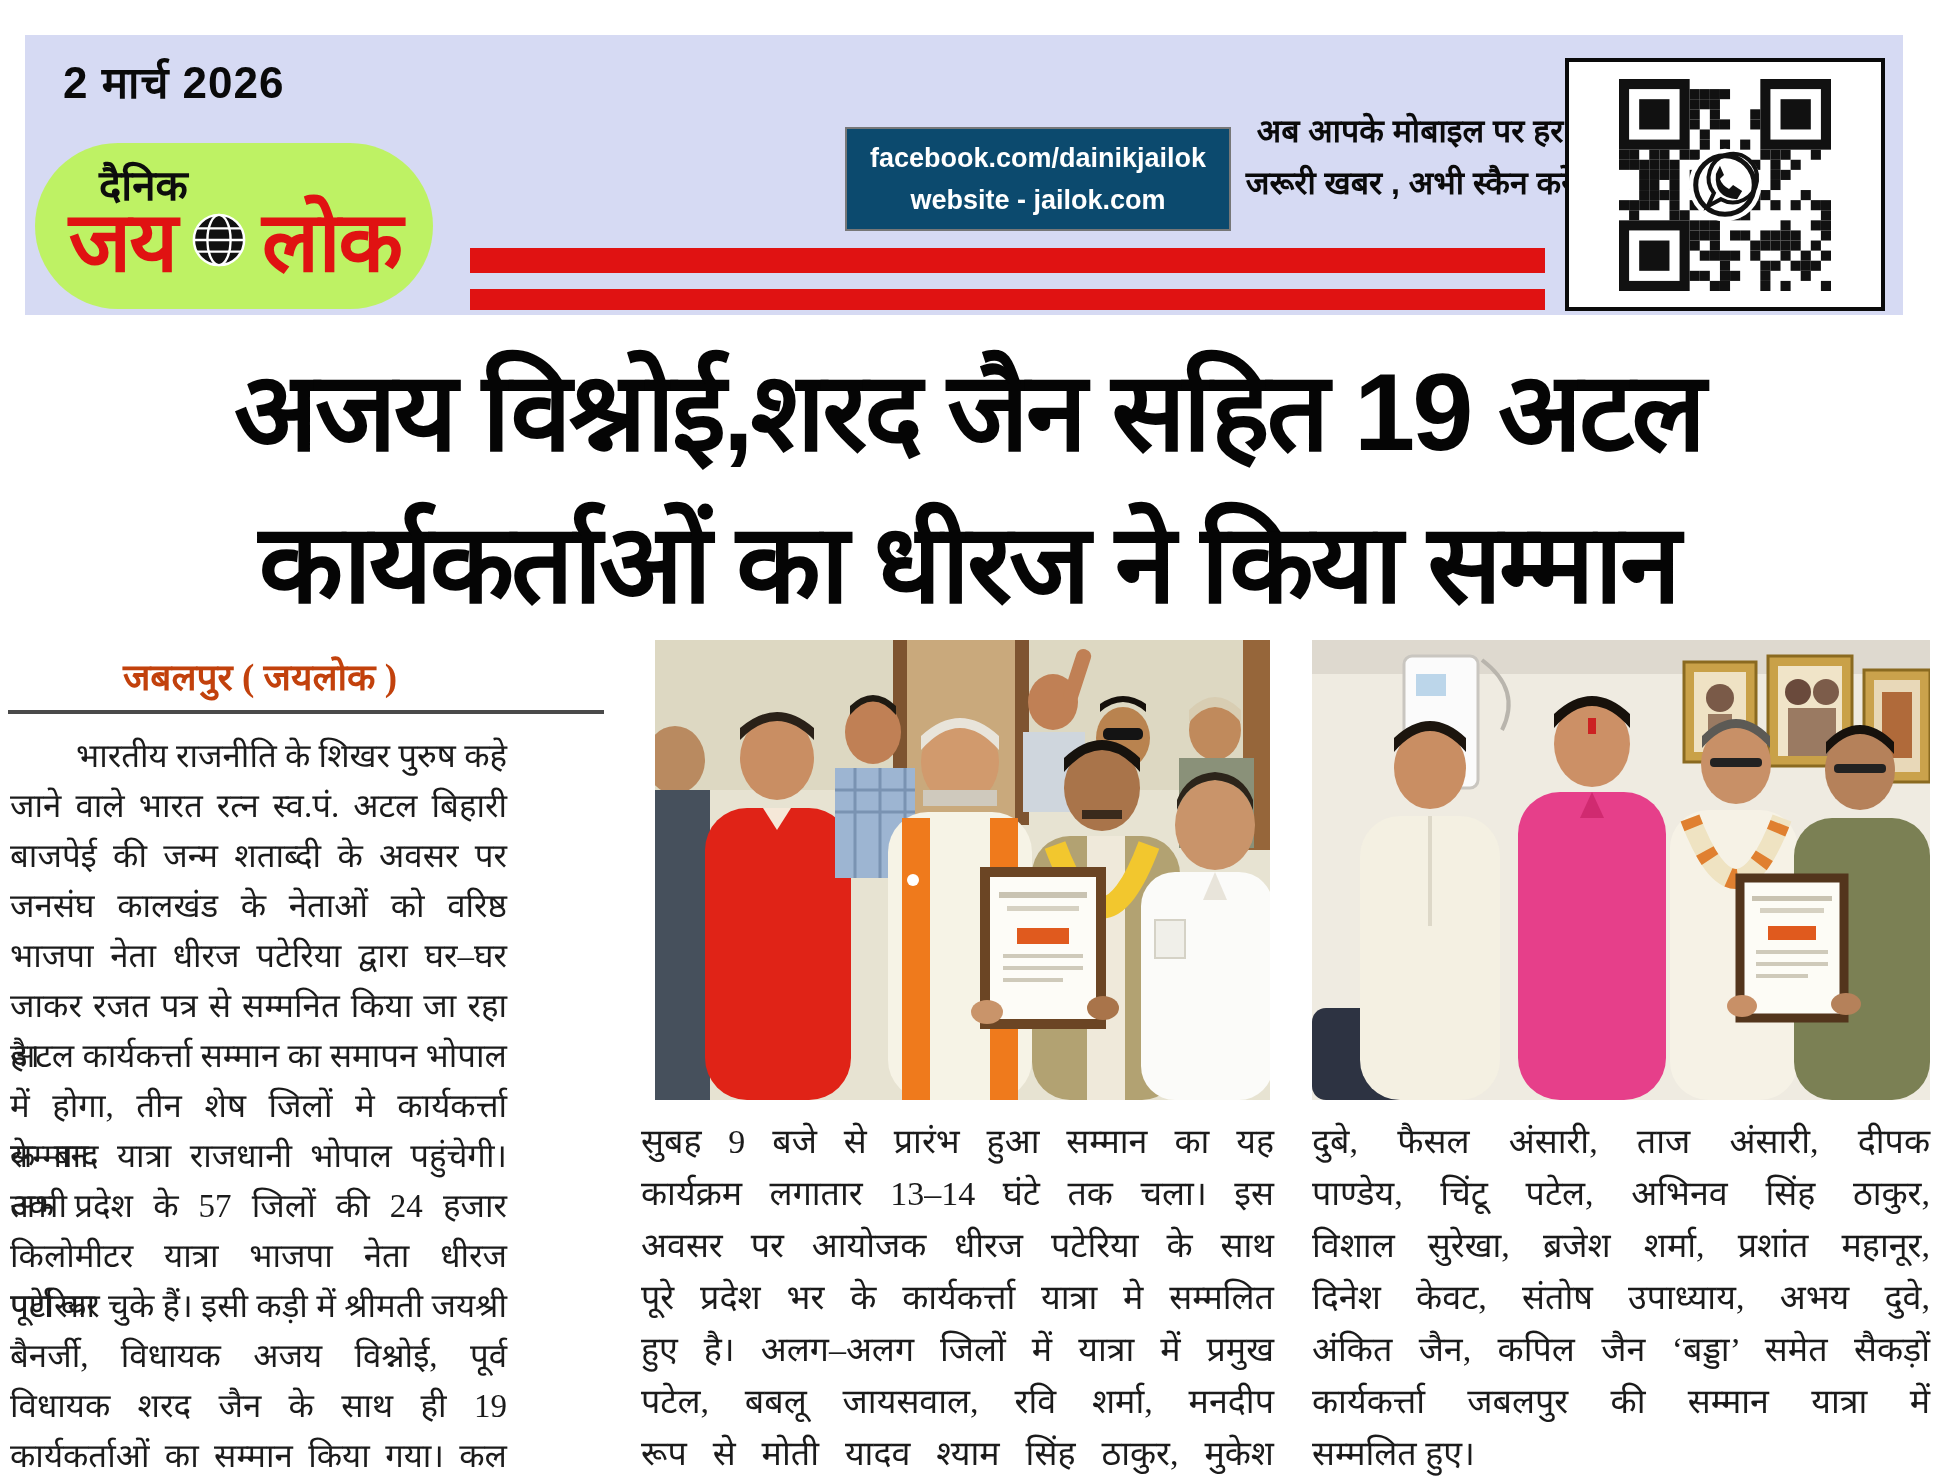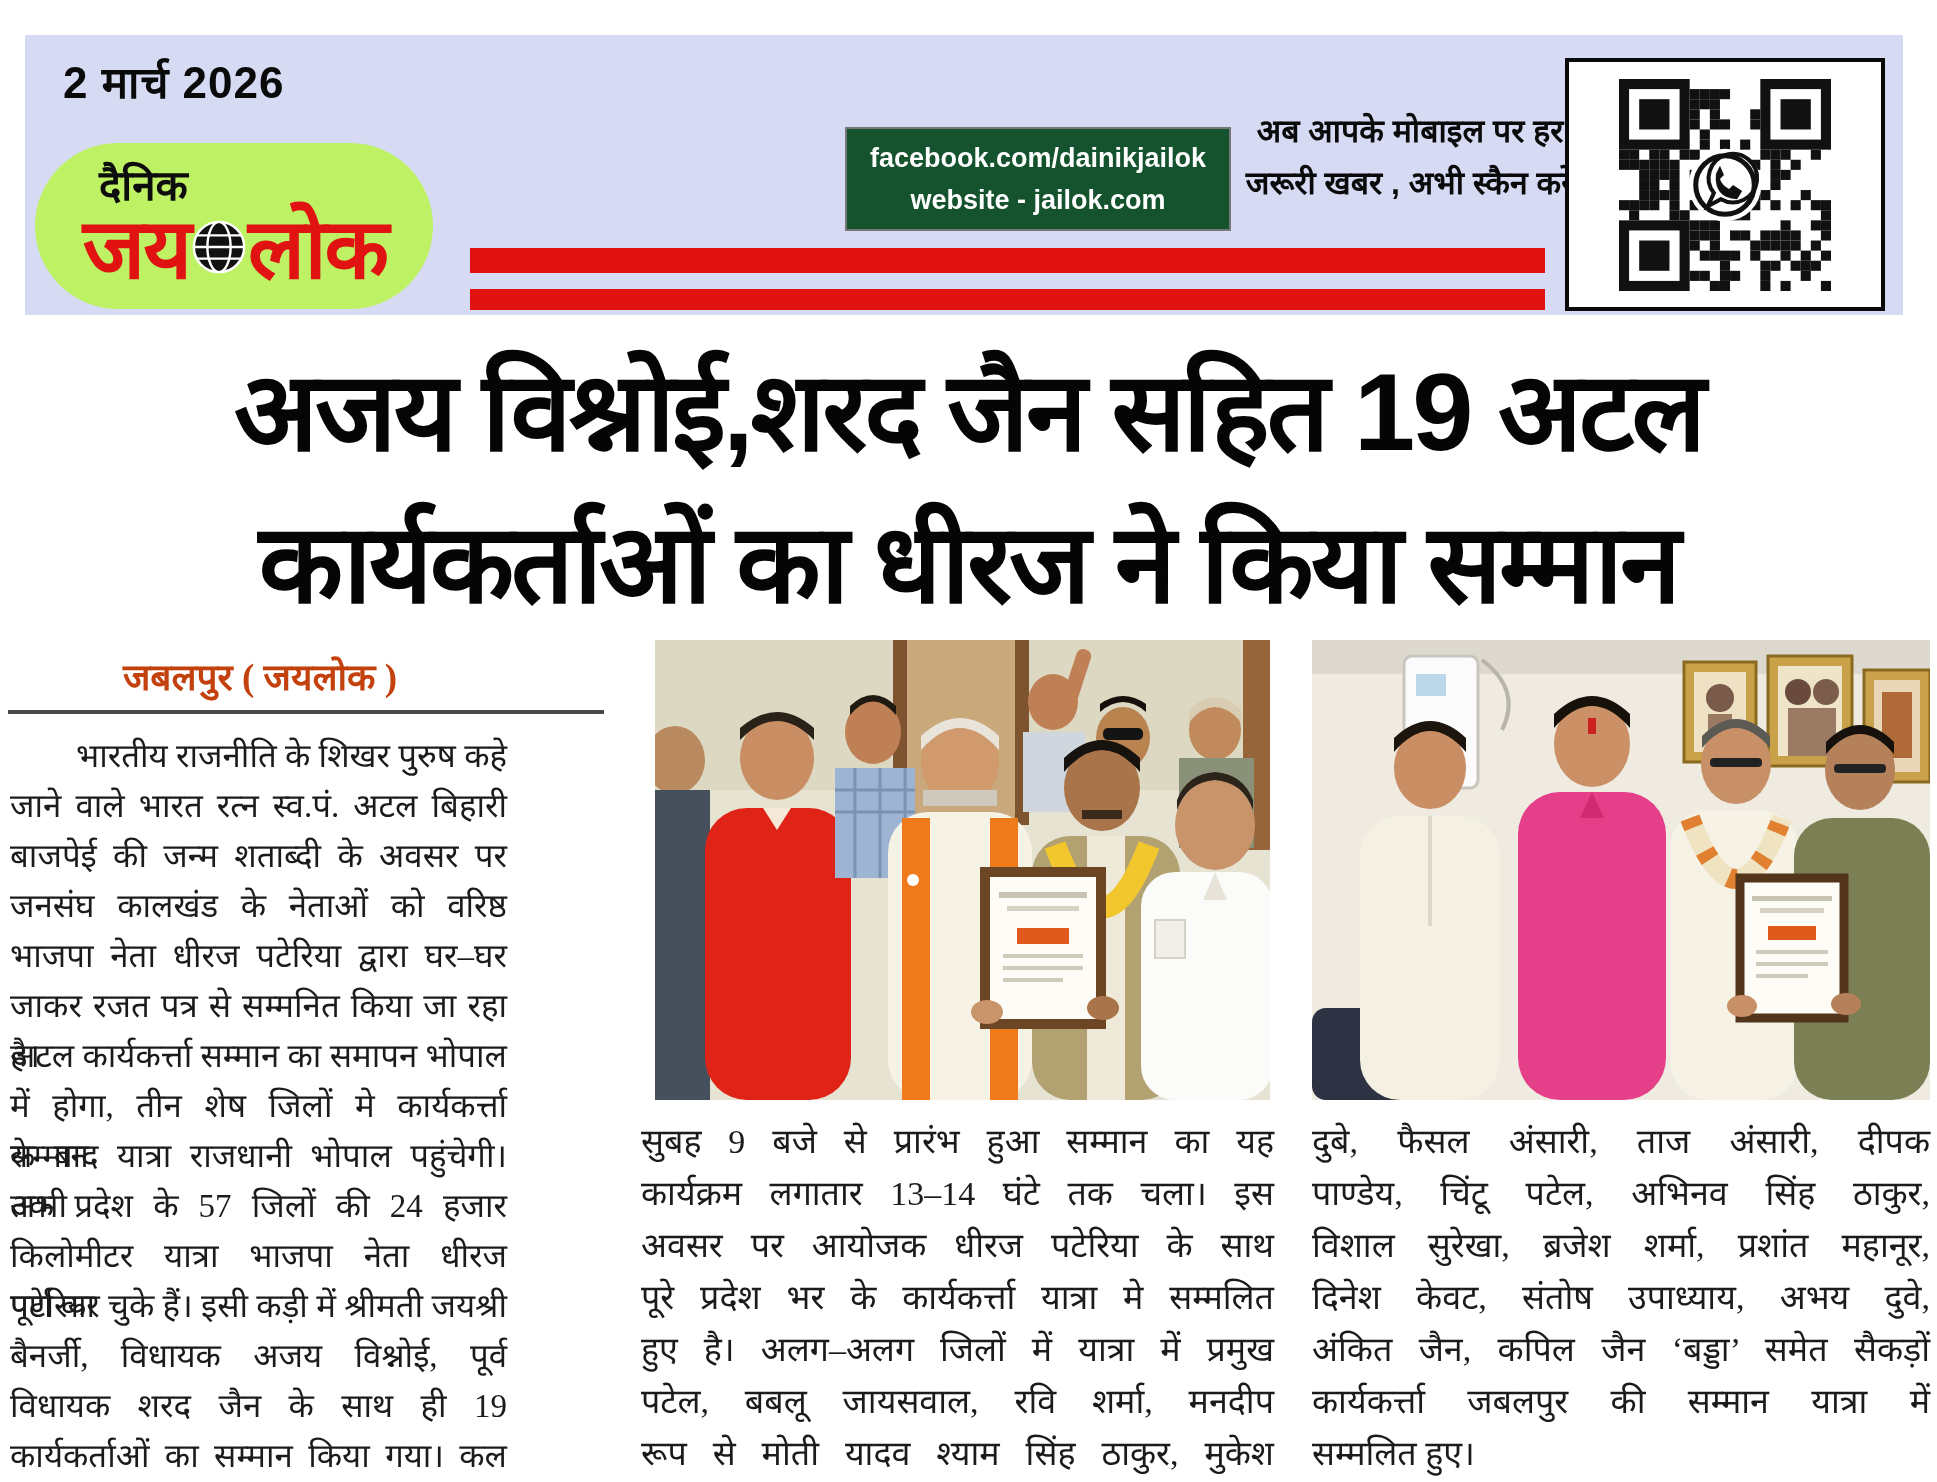--- a/index.html
+++ b/index.html
@@ -4,23 +4,23 @@
 <style>
   html,body { margin:0; padding:0; background:#ffffff; }
   .page { position:relative; width:1931px; height:1482px; background:#ffffff; overflow:hidden;
           font-family:"Liberation Sans", sans-serif; color:#111; }
 
   
   .masthead { position:absolute; left:25px; top:35px; width:1878px; height:280px; background:#d6daf3; }
   .date { position:absolute; left:38px; top:16px; font-size:44px; font-weight:bold; color:#0a0a0a; letter-spacing:1px; }
   .logo-pill { position:absolute; left:10px; top:108px; width:398px; height:166px; background:#bef264; border-radius:84px; }
   .logo-tagline { position:absolute; left:64px; top:12px; font-size:42px; font-weight:bold; color:#0d0d0d; }
-  .logo-row { position:absolute; left:30px; top:58px; width:340px; display:flex; align-items:center; justify-content:center; }
+  .logo-row { position:absolute; left:30px; top:51px; width:340px; display:flex; align-items:center; justify-content:center; gap:14px; }
   .logo-word { font-size:84px; font-weight:900; color:#e01212; line-height:96px; letter-spacing:-2px; }
-  .social-box { position:absolute; left:820px; top:92px; width:382px; height:100px; background:#14532d; border:2px solid #777;
+  .social-box { position:absolute; left:820px; top:92px; width:382px; height:100px; background:#0c4a6e; border:2px solid #777;
                 display:flex; flex-direction:column; align-items:center; justify-content:center; }
   .social-box div { color:#ffffff; font-size:27px; font-weight:bold; line-height:42px; }
   .scan-promo { position:absolute; left:1195px; top:70px; width:380px; text-align:center; }
   .scan-promo div { font-size:32px; font-weight:bold; color:#0a0a0a; line-height:52px; }
   .red-bar-1 { position:absolute; left:445px; top:213px; width:1075px; height:25px; background:#e01212; }
   .red-bar-2 { position:absolute; left:445px; top:254px; width:1075px; height:21px; background:#e01212; }
   .qr-box { position:absolute; left:1540px; top:23px; width:312px; height:245px; background:#ffffff; border:4px solid #0a0a0a;
             display:flex; align-items:center; justify-content:center; }
 
   

